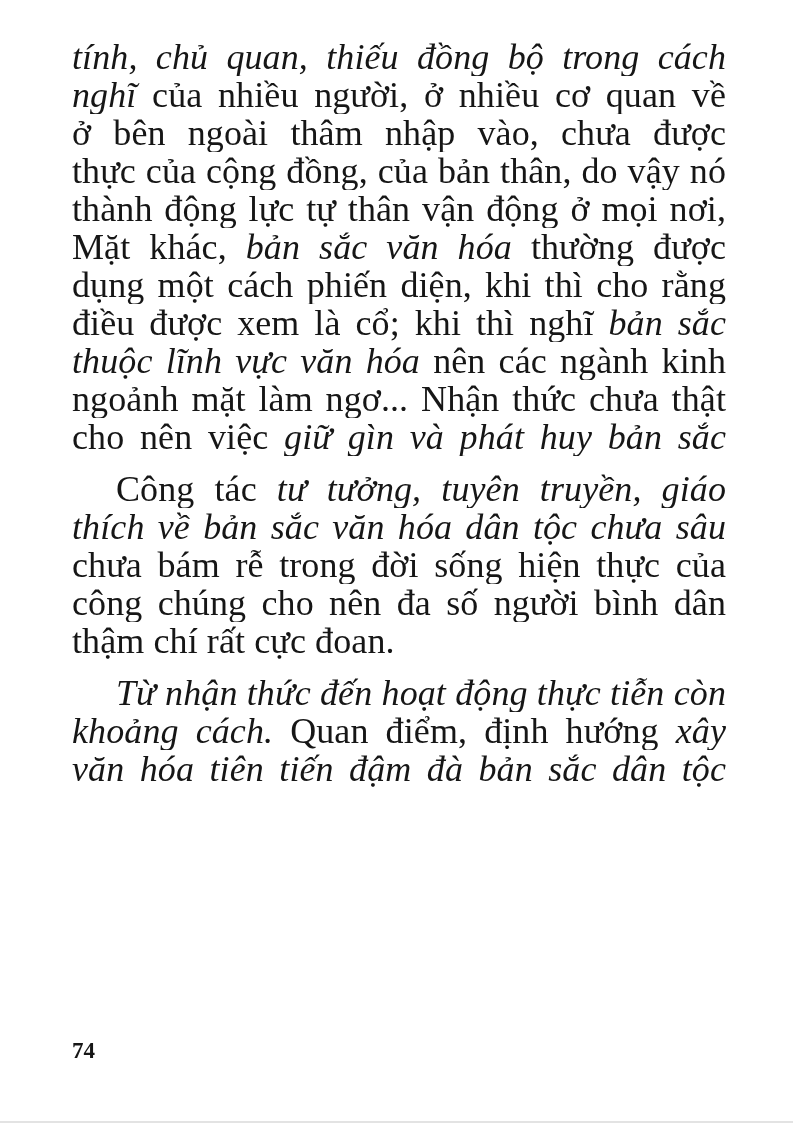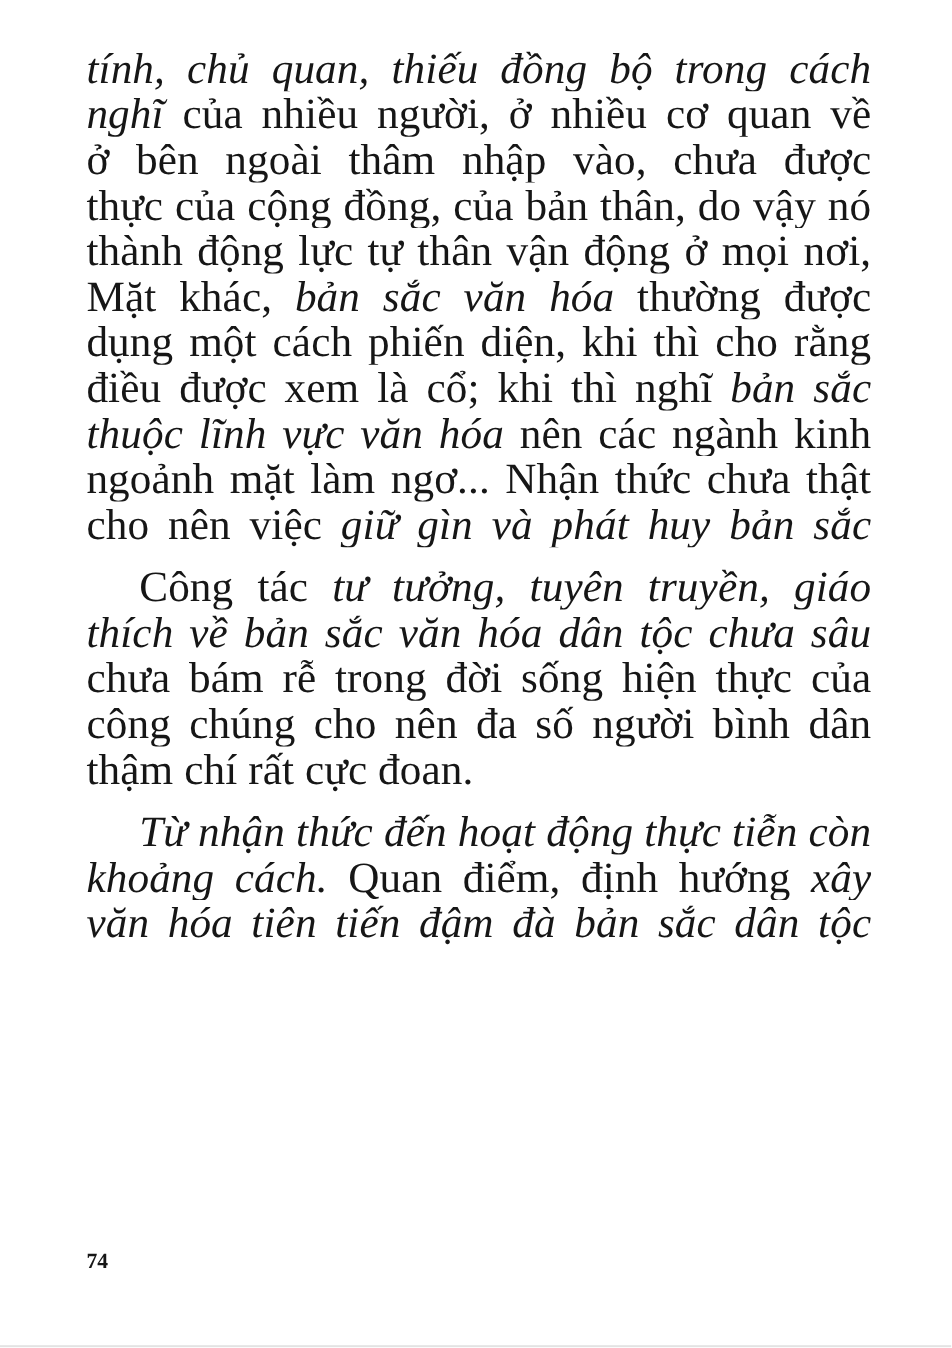--- a/index.html
+++ b/index.html
@@ -38,21 +38,21 @@
     text-align: left;
     text-align-last: left;
   }
   .line.first-indent { text-indent: 44px; }
   .it { font-style: italic; }
   .rm { font-style: normal; }
   .page-number {
     position: absolute;
     left: 72px;
     top: 1032px;
-    font-size: 18px;
+    font-size: 23px;
     font-weight: bold;
     line-height: 38px;
   }
   .scan-edge {
     position: absolute;
     left: 0;
     bottom: 0;
     width: 100%;
     height: 2px;
     background: #e3e3e3;

